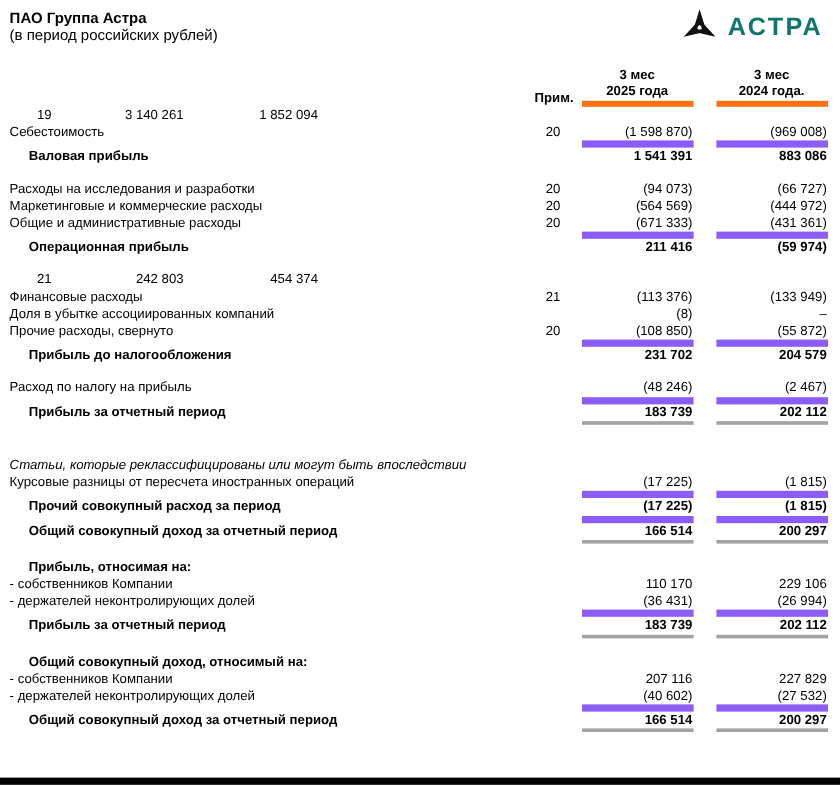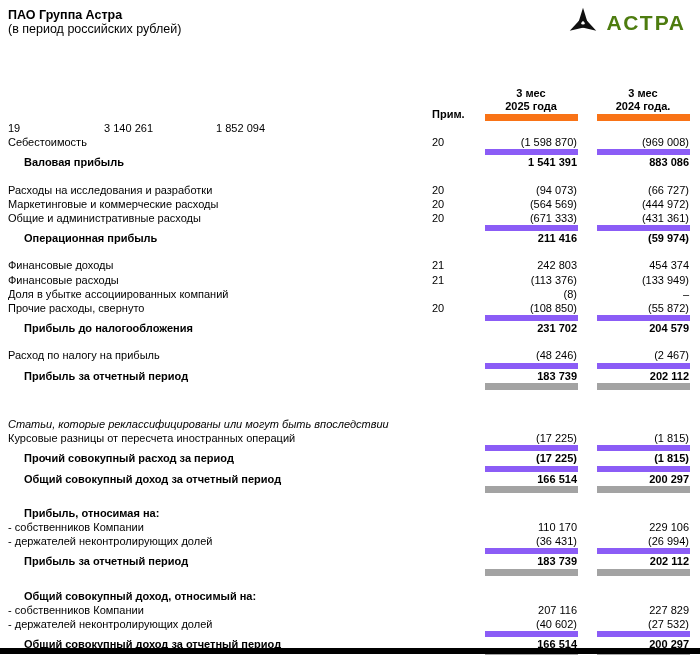--- a/index.html
+++ b/index.html
@@ -9,48 +9,48 @@
     font-family:"Liberation Sans","DejaVu Sans",sans-serif;
     position:relative;overflow:hidden;
   }
   .page{padding:4px 10px 0 8px;}
 
   
   .doc-header{display:flex;justify-content:space-between;align-items:center;}
   .company-block{font-size:12.5px;line-height:14px;}
   .company-name{font-weight:bold;}
   .logo{display:flex;align-items:center;gap:7px;margin:2px 4px 0 0;}
-  .logo-text{font-weight:bold;font-size:21px;letter-spacing:2px;color:#4d7c0f;}
+  .logo-text{font-weight:bold;font-size:21px;letter-spacing:2px;color:#0f766e;}
 
   
   .title{
     font-size:17px;font-weight:bold;line-height:22px;
     margin:21px 0 0 0;
     text-align:justify;text-align-last:left;
     word-spacing:16px;
   }
 
   
   .fin-table{margin-top:17px;font-size:11px;}
   .t-header{display:flex;align-items:flex-end;font-weight:bold;line-height:13px;}
-  .h-note{width:46px;text-align:left;}
-  .h-period{border-bottom:7px solid #f97316;padding-bottom:1px;margin-top:30px;}
+  .h-note{width:46px;text-align:right;}
+  .h-period{border-bottom:5px solid #f97316;padding-bottom:1px;}
   .h-line{display:block;text-align:center;}
 
   .row{display:flex;line-height:14.2px;min-height:14.2px;}
   .row.spacer{height:13px;min-height:13px;}
   .row.bold{font-weight:bold;padding-left:16px;}
   .row.italic{font-style:italic;}
   .c-label{flex:1;white-space:nowrap;overflow:visible;}
-  .c-note{width:46px;padding-right:11px;box-sizing:border-box;}
+  .c-note{width:46px;text-align:right;padding-right:11px;box-sizing:border-box;}
   .c-val{width:93px;text-align:right;padding-right:1px;box-sizing:border-box;}
   .v1{margin-left:7px;}
   .v2{margin-left:19px;}
   .c-val.rule{border-bottom:6px solid #8b5cf6;}
-  .c-val.total{border-bottom:7px solid #a3a3a3;}
+  .c-val.total{border-bottom:3px solid #a3a3a3;}
 
   .bottom-bar{position:absolute;left:0;right:0;bottom:1px;height:6px;background:#000;}
 </style>
 </head>
 <body>
 
 <div class="page">
 
   <div class="doc-header">
     <div class="company-block">
@@ -121,21 +121,20 @@
           <span class="c-val v2 rule">(431 361)</span>
         </div>
         <div class="row bold">
           <span class="c-label">Операционная прибыль</span>
           <span class="c-note"></span>
           <span class="c-val v1">211 416</span>
           <span class="c-val v2">(59 974)</span>
         </div>
         <div class="row spacer"></div>
         <div class="row">
-          <span class="c-label">Финансовые доходы</span>
           <span class="c-note">21</span>
           <span class="c-val v1">242 803</span>
           <span class="c-val v2">454 374</span>
         </div>
         <div class="row">
           <span class="c-label">Финансовые расходы</span>
           <span class="c-note">21</span>
           <span class="c-val v1">(113 376)</span>
           <span class="c-val v2">(133 949)</span>
         </div>

